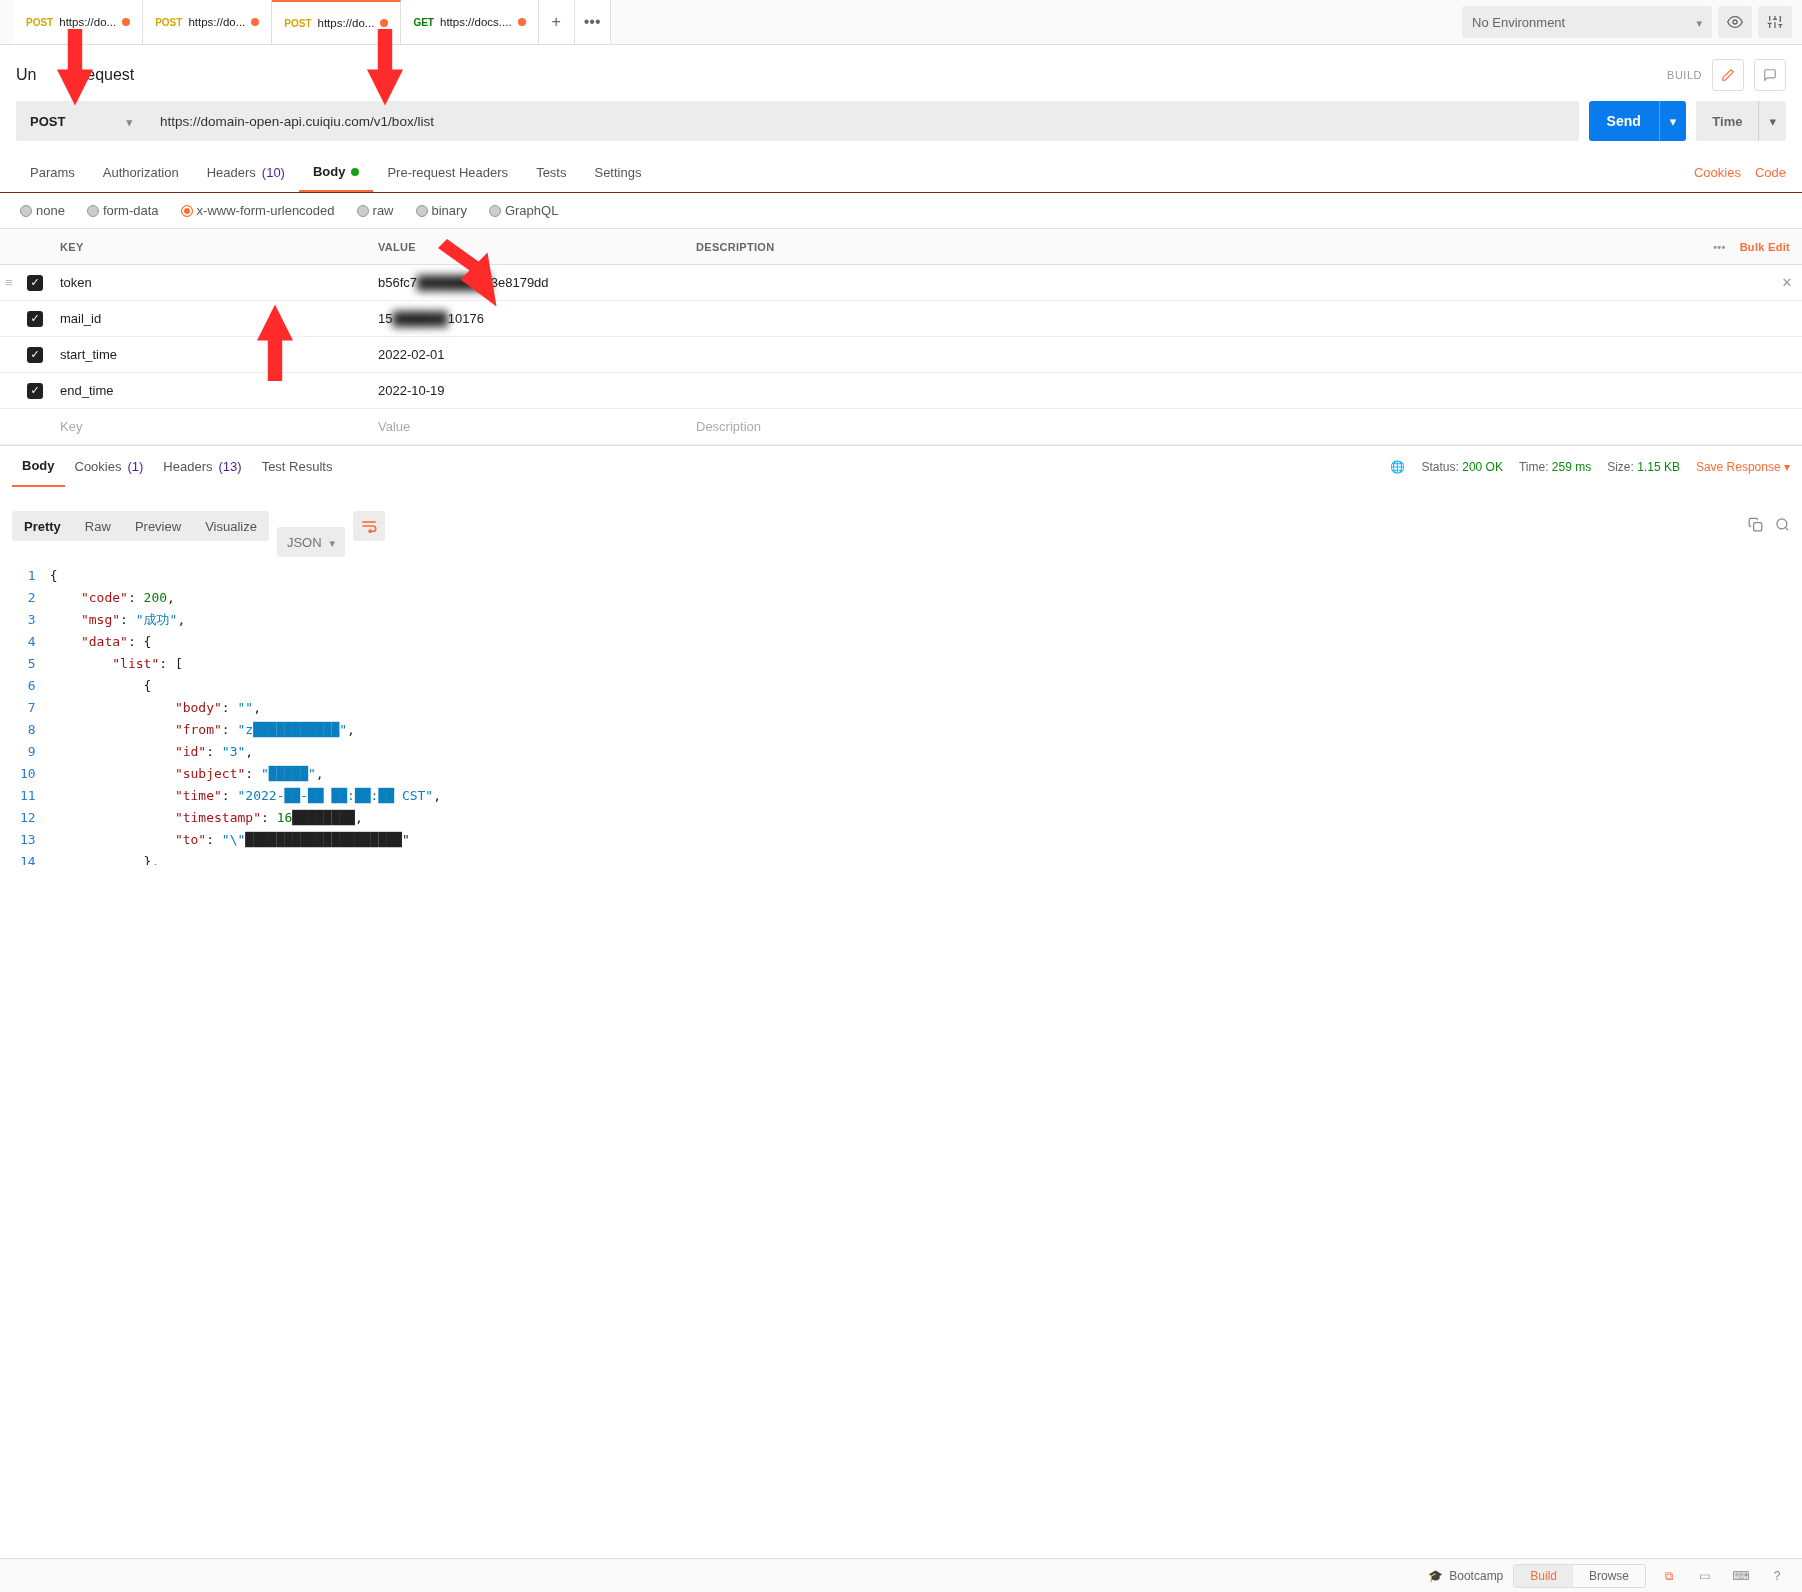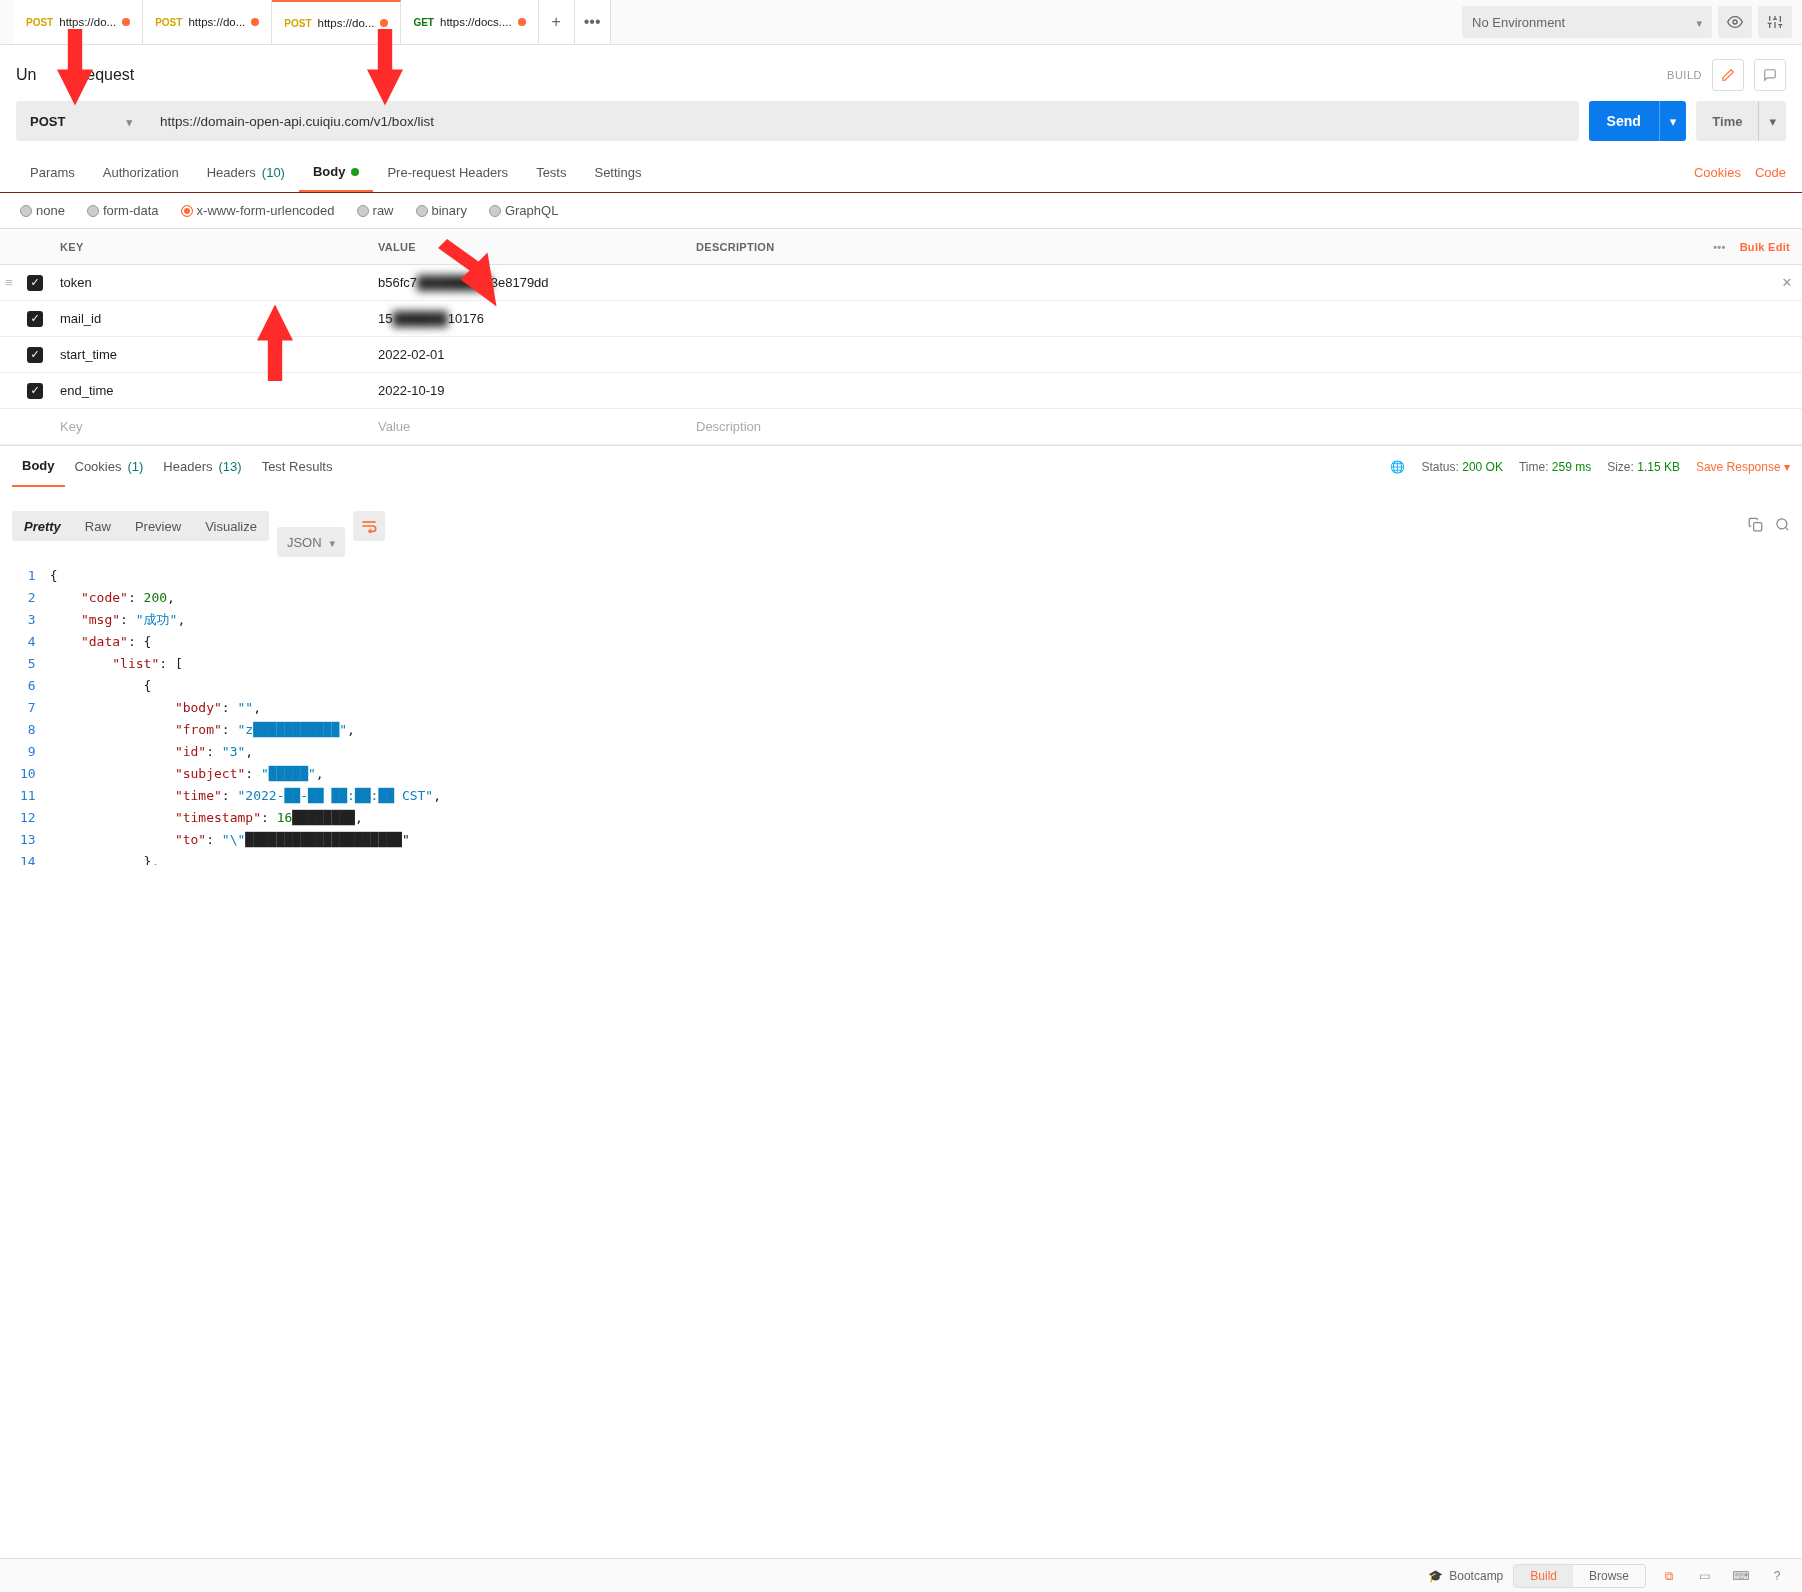--- a/index.html
+++ b/index.html
@@ -27,21 +27,21 @@
 .url-input { flex: 1; background: #ececec; border: none; border-radius: 0 3px 3px 0; padding: 0 14px; font-size: 13.5px; color: #333; height: 40px; margin-left: -10px; }
 .send-btn { display: flex; align-items: center; background: #097bed; color: #fff; border-radius: 3px; height: 40px; cursor: pointer; }
 .send-btn .main { padding: 0 18px; font-weight: 600; font-size: 14px; }
 .send-btn .caret { border-left: 1px solid rgba(255,255,255,0.3); padding: 0 10px; height: 100%; display: flex; align-items: center; }
 .save-btn { display: flex; align-items: center; background: #ececec; color: #666; border-radius: 3px; height: 40px; cursor: pointer; }
 .save-btn .main { padding: 0 16px; font-weight: 600; }
 .save-btn .caret { border-left: 1px solid #ccc; padding: 0 10px; height: 100%; display: flex; align-items: center; }
 .req-tabs { display: flex; align-items: center; padding: 0 16px; border-bottom: 1px solid #7f1d1d; height: 40px; }
 .req-tab { padding: 0 14px; height: 100%; display: flex; align-items: center; gap: 6px; cursor: pointer; color: #555; font-size: 13px; }
 .req-tab.active { border-bottom: 2px solid #ff6c37; font-weight: 600; color: #212121; }
-.count { color: #0f766e; }
+.count { color: #4c1d95; }
 .green-dot { width: 8px; height: 8px; border-radius: 50%; background: #1a9e1a; }
 .req-links { margin-left: auto; display: flex; gap: 14px; }
 .link-orange { color: #ff6c37; cursor: pointer; }
 .body-types { display: flex; align-items: center; gap: 22px; padding: 10px 20px; }
 .radio { display: flex; align-items: center; gap: 4px; cursor: pointer; color: #555; }
 .radio .r { width: 12px; height: 12px; border-radius: 50%; border: 1px solid #999; background: #ccc; }
 .radio.active .r { background: #ff6c37; border-color: #ff6c37; box-shadow: inset 0 0 0 2px #fff; }
 .kv-table { border-top: 1px solid #e0e0e0; }
 .kv-head { display: flex; align-items: center; height: 36px; background: #fafafa; border-bottom: 1px solid #e0e0e0; font-size: 11px; color: #666; font-weight: 600; letter-spacing: 0.3px; }
 .kv-head .c1 { width: 52px; }
@@ -61,21 +61,21 @@
 .blur { filter: blur(4px); display:inline-block; }
 .resp-tabs { display: flex; align-items: center; height: 42px; padding: 0 12px; border-top: 1px solid #e0e0e0; }
 .resp-tab { padding: 0 10px; height: 100%; display: flex; align-items: center; gap: 6px; cursor: pointer; color: #555; }
 .resp-tab.active { border-bottom: 2px solid #ff6c37; color: #212121; font-weight: 600; }
 .resp-info { margin-left: auto; display: flex; align-items: center; gap: 16px; font-size: 12px; color: #666; }
 .resp-info .val { color: #0b8a0b; }
 .globe { color: #888; }
 .resp-toolbar { display: flex; align-items: center; gap: 8px; padding: 8px 12px; }
 .seg { background: #ececec; border-radius: 3px; display: flex; height: 30px; }
 .seg .seg-item { padding: 0 12px; display: flex; align-items: center; cursor: pointer; color: #555; }
-.seg .seg-item.active { font-weight: 600; color: #212121; font-style: italic; }
+.seg .seg-item.active { font-weight: 600; color: #212121; }
 .fmt-select { background: #ececec; border-radius: 3px; height: 30px; display: flex; align-items: center; padding: 0 10px; gap: 8px; color: #737373; cursor: pointer; margin-top: 32px; }
 .wrap-btn { background: #ececec; border-radius: 3px; width: 32px; height: 30px; display: flex; align-items: center; justify-content: center; color: #ff6c37; cursor: pointer; }
 .toolbar-right { margin-left: auto; display: flex; gap: 12px; color: #888; }
 .code-area { display: flex; font-family: Menlo, Consolas, monospace; font-size: 13px; line-height: 22px; padding-bottom: 8px; max-height: 300px; overflow: auto; }
 .gutter { text-align: right; padding: 0 14px 0 20px; color: #2a7bd6; user-select: none; }
 .code { white-space: pre; }
 .k { color: #a31515; }
 .n { color: #097a09; }
 .s { color: #0a7fbf; }
 .footer { position: fixed; bottom: 0; left: 0; right: 0; height: 34px; border-top: 1px solid #e0e0e0; background: #fafafa; display: flex; align-items: center; justify-content: flex-end; gap: 10px; padding: 0 12px; font-size: 12px; color: #666; }

